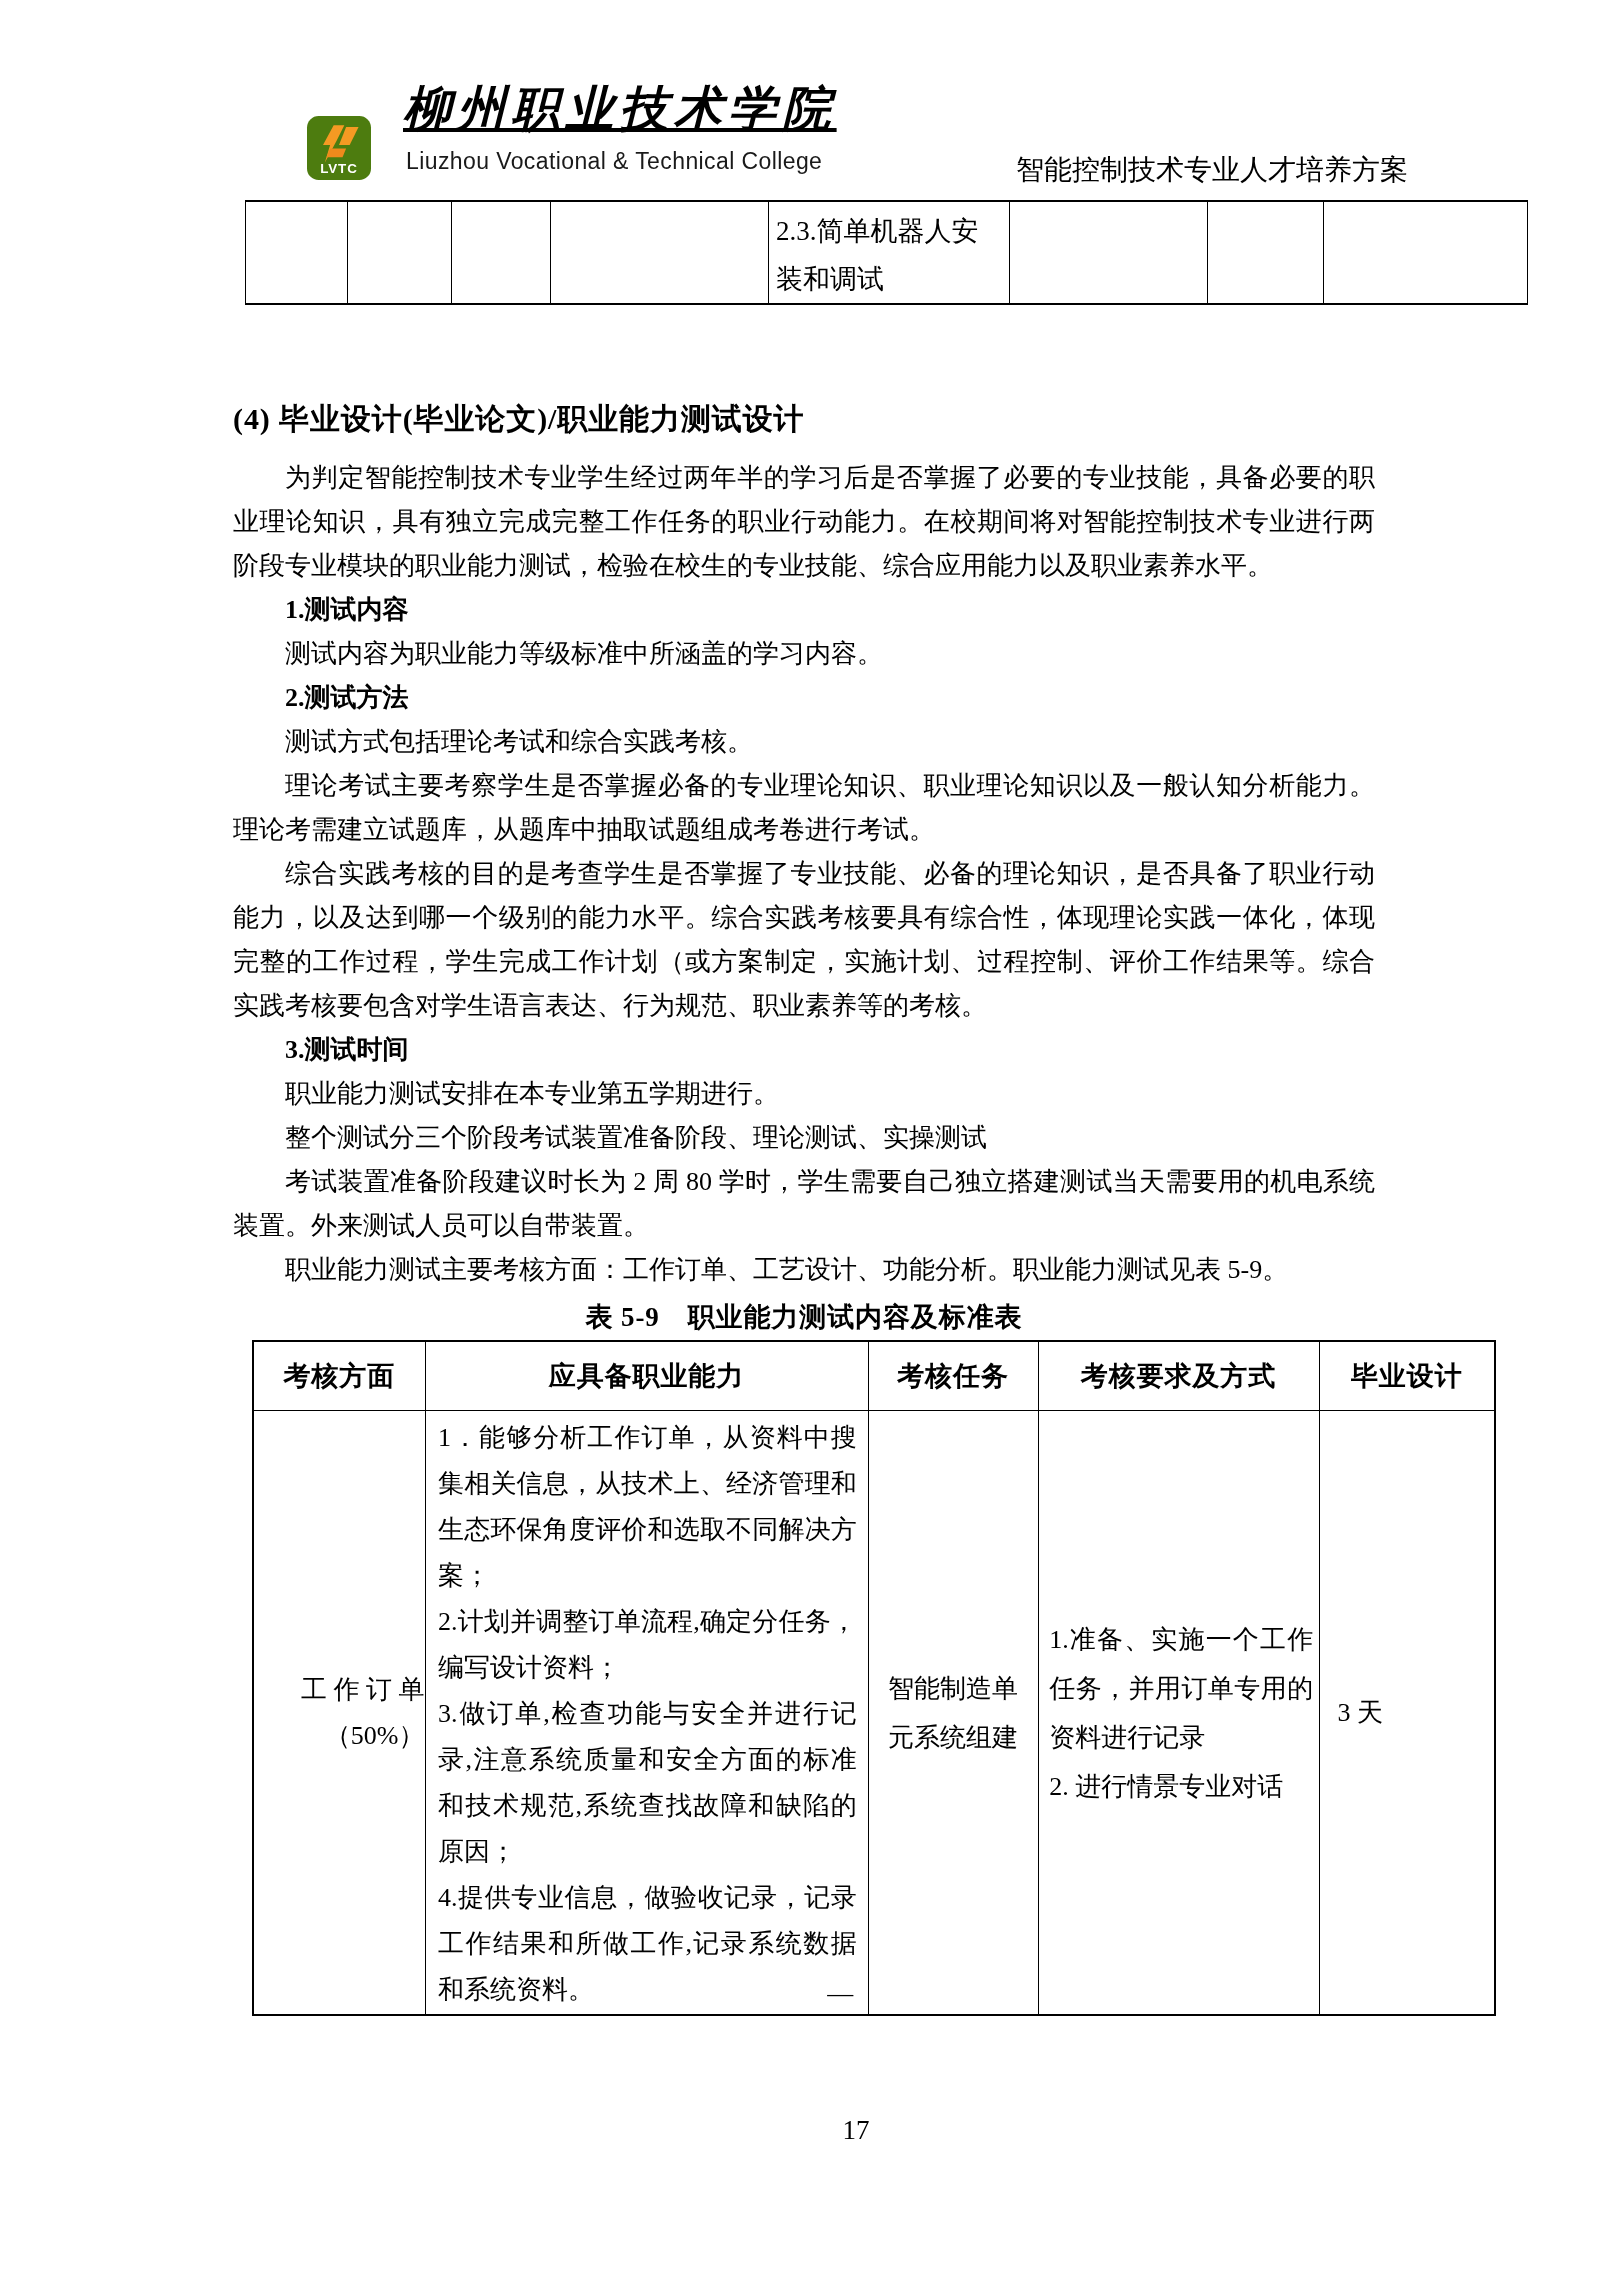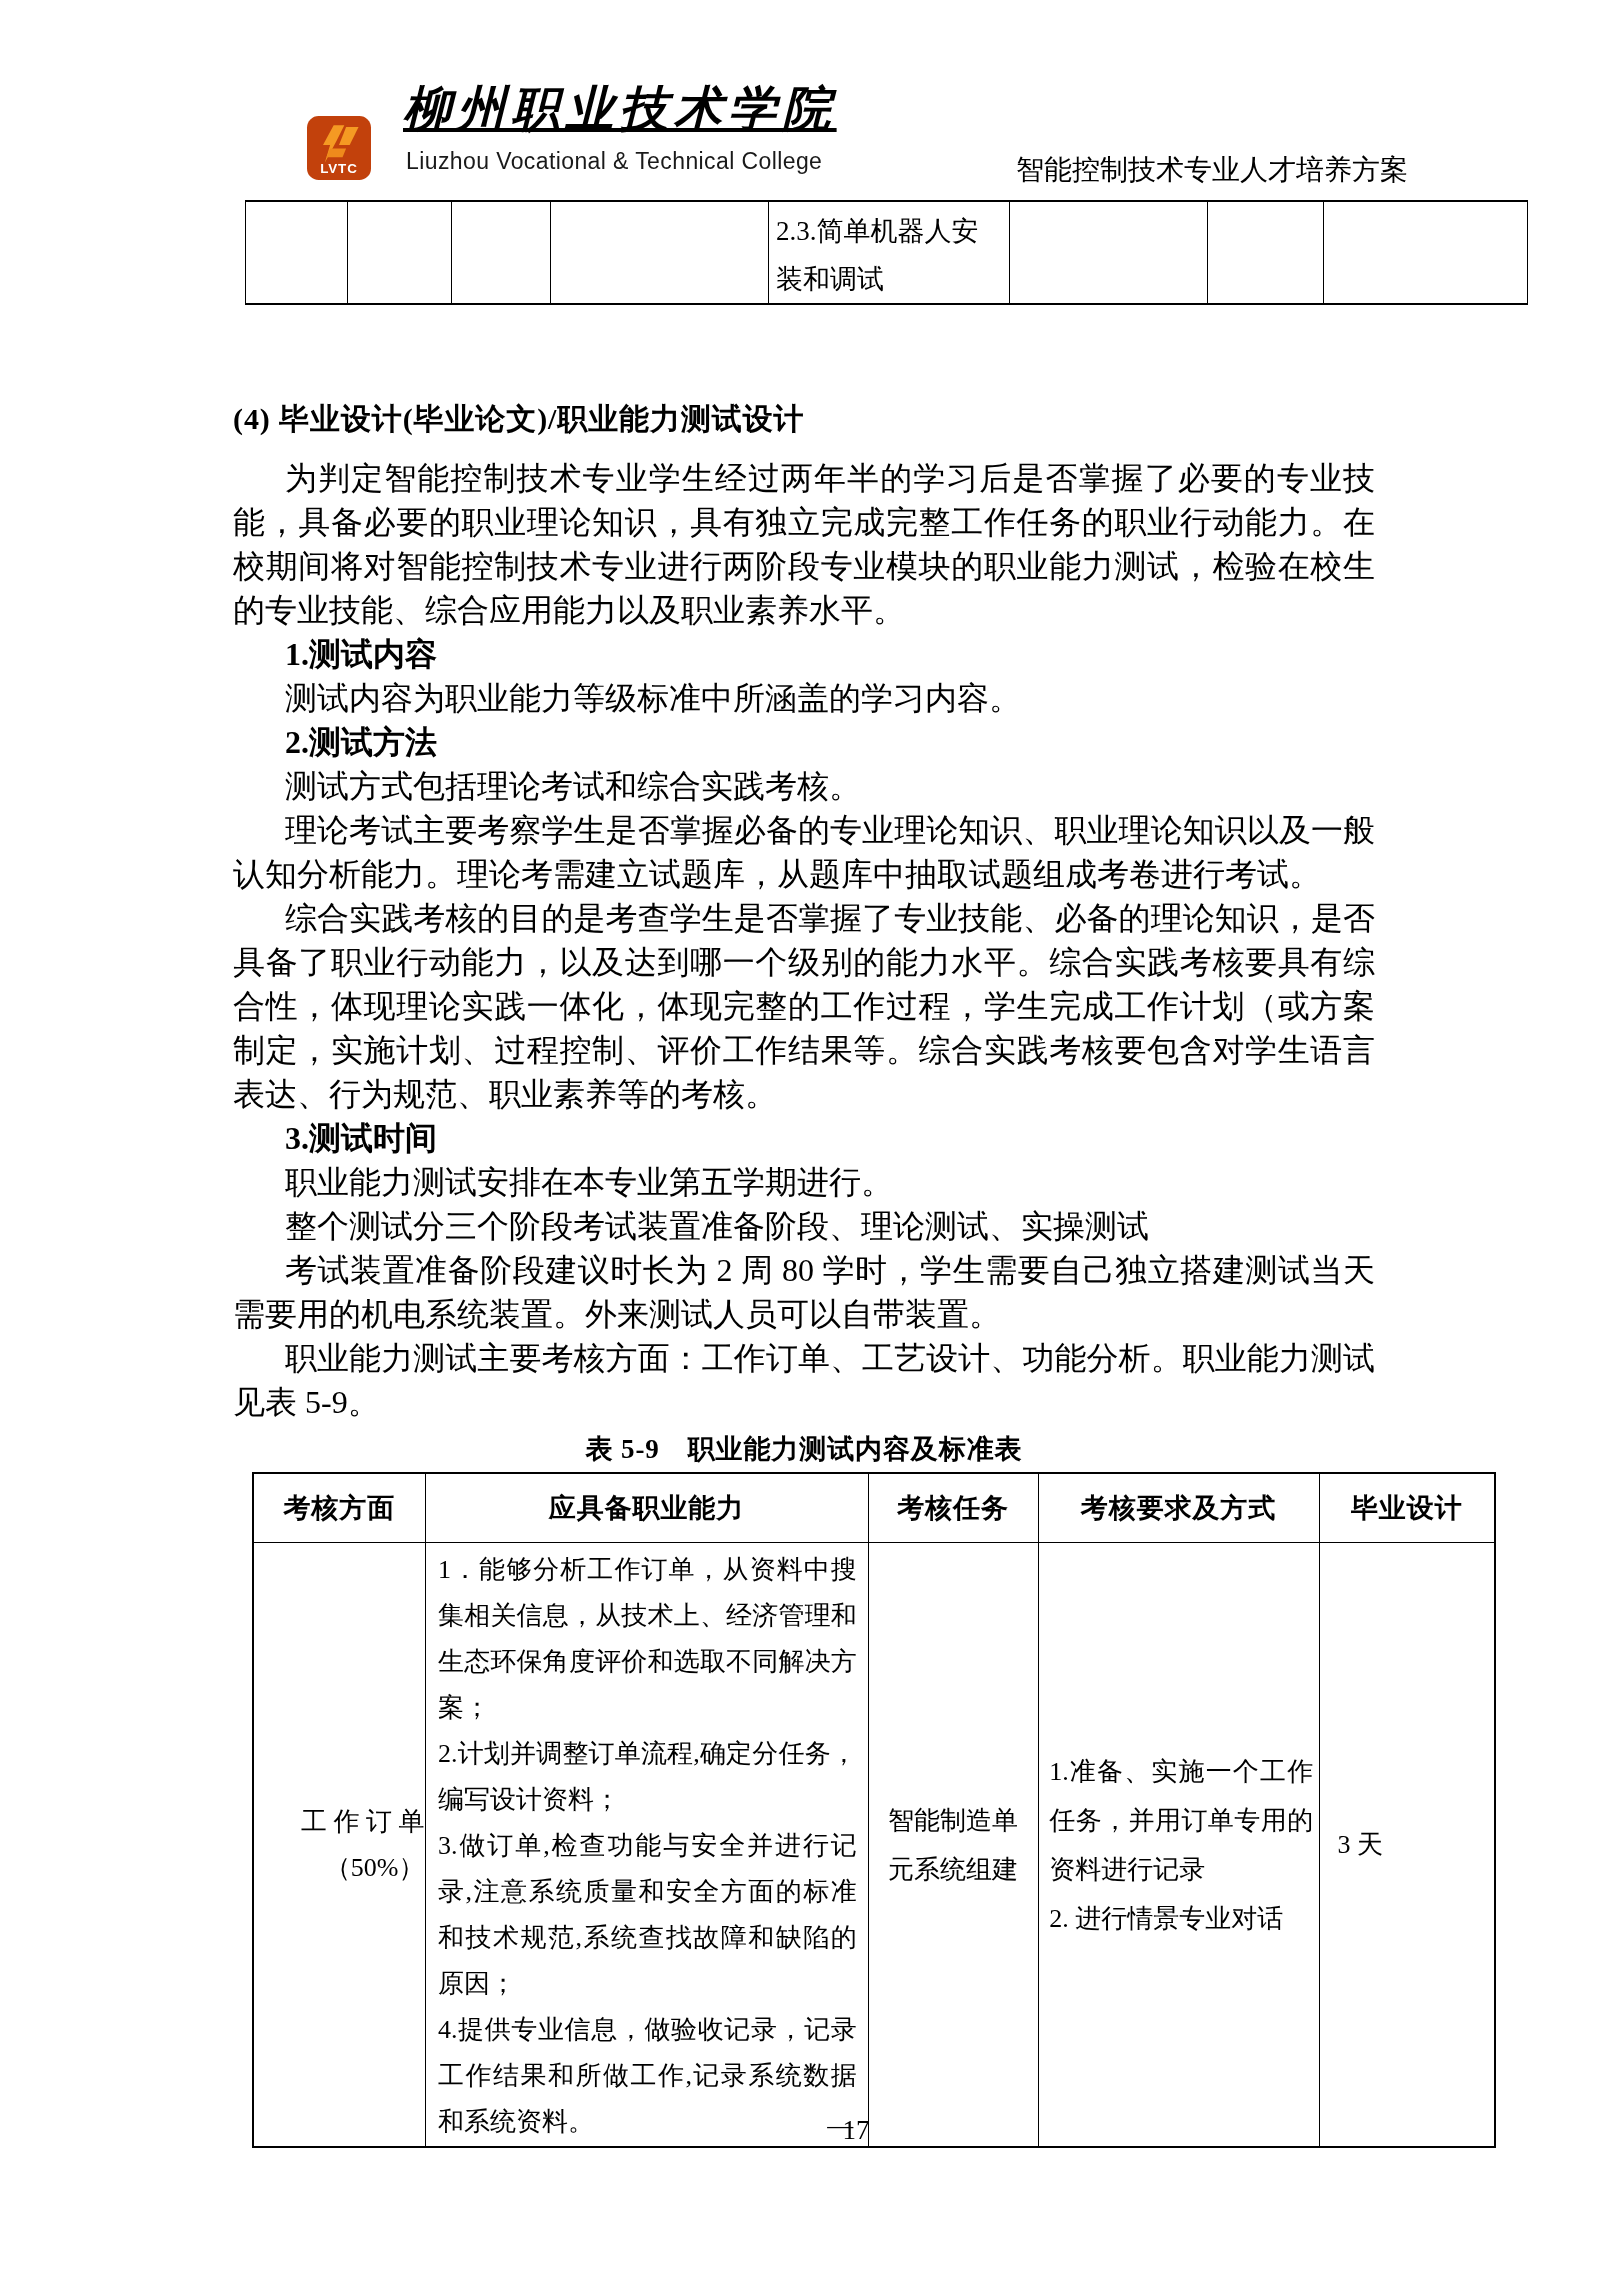--- a/index.html
+++ b/index.html
@@ -6,21 +6,21 @@
   html,body { background:#ffffff; }
   body {
     width:1622px; height:2293px; position:relative;
     font-family:"Liberation Serif","DejaVu Serif",serif;
     color:#000;
   }
 
   
   .logo {
     position:absolute; left:307px; top:116px; width:64px; height:64px;
-    background:#c2410c; border-radius:11.6px;
+    background:#4d7c0f; border-radius:11.6px;
     display:flex; flex-direction:column; align-items:center; justify-content:flex-end;
   }
   .logo svg { position:absolute; top:1.8px; left:0; }
   .logo-text {
     position:relative; color:#ffffff; font-family:"Liberation Sans",sans-serif;
     font-weight:bold; font-size:13.4px; letter-spacing:0.9px; padding-bottom:4.5px;
   }
   .cn-name {
     position:absolute; left:403px; top:77px;
     font-size:48px; font-weight:bold; font-style:italic; letter-spacing:6.2px;
@@ -46,21 +46,21 @@
     border:1.8px solid #000; height:95px; vertical-align:top;
     font-size:27px; line-height:48px; padding:5.3px 5.3px 0 7.1px;
   }
   .top-table tr { border-top:2.7px solid #000; border-bottom:2.7px solid #000; }
 
   
   #content { position:absolute; left:233px; top:399px; width:1142px; }
   .h1 {
     font-size:30px; font-weight:bold; margin:0 0 16px 0; letter-spacing:0.9px;
   }
-  .para { font-size:32px; line-height:44px; text-align:justify; }
+  .para { font-size:26px; line-height:44px; text-align:justify; }
   .ind  { text-indent:52px; }
   .sub  { font-weight:bold; }
   .caption {
     text-align:center; font-weight:bold; font-size:27px;
     margin:7.1px 0 4.5px 0; letter-spacing:0.9px;
   }
 
   
   .main-table {
     border-collapse:collapse; table-layout:fixed; width:1242px; margin-left:19px;

